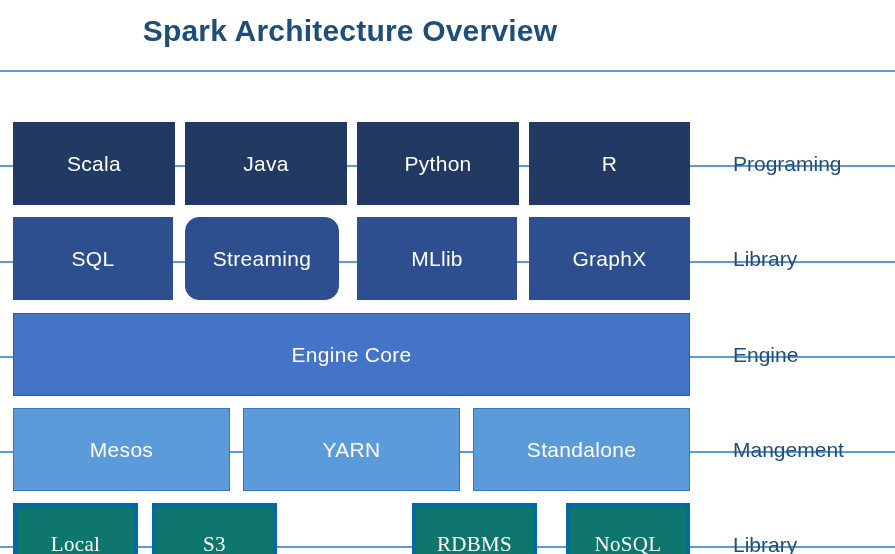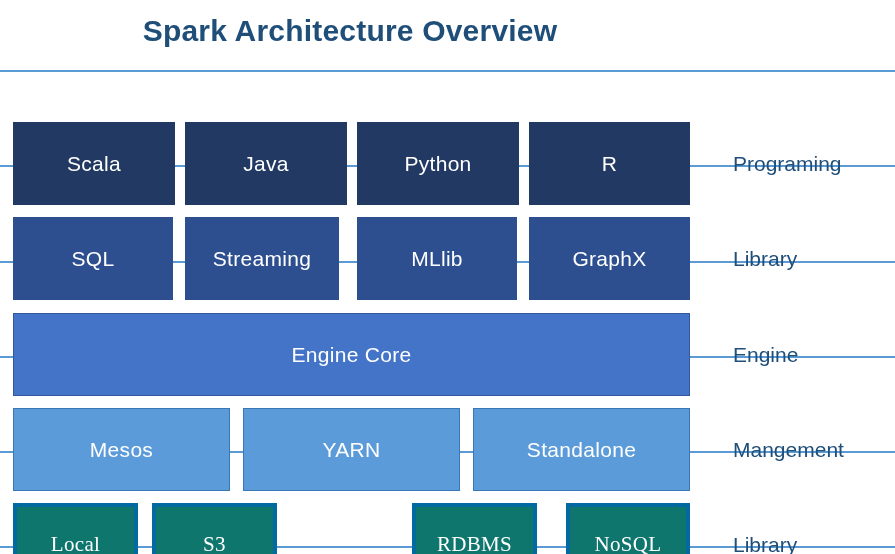--- a/index.html
+++ b/index.html
@@ -118,21 +118,21 @@
           <div class="box" style="left: 0px; width: 162px;">Scala</div>
           <div class="box" style="left: 172px; width: 162px;">Java</div>
           <div class="box" style="left: 344px; width: 162px;">Python</div>
           <div class="box" style="left: 516px; width: 161px;">R</div>
         </div>
         <div class="row-label" style="color: rgb(31, 78, 121);">Programing</div>
       </div>
       <div class="row tier-library" style="top: 167px;">
         <div class="boxes">
           <div class="box" style="left: 0px; width: 160px; text-align: center;">SQL</div>
-          <div class="box" style="left: 172px; width: 154px;">Streaming</div>
+          <div class="box" style="left: 172px; width: 154px; border-radius: 14px;">Streaming</div>
           <div class="box" style="left: 344px; width: 160px;">MLlib</div>
           <div class="box" style="left: 516px; width: 161px;">GraphX</div>
         </div>
         <div class="row-label" style="color: rgb(31, 78, 121);">Library</div>
       </div>
       <div class="row tier-engine" style="top: 263px;">
         <div class="boxes">
           <div class="box" style="left: 0px; width: 677px;">Engine  Core</div>
         </div>
         <div class="row-label" style="color: rgb(31, 78, 121);">Engine</div>

